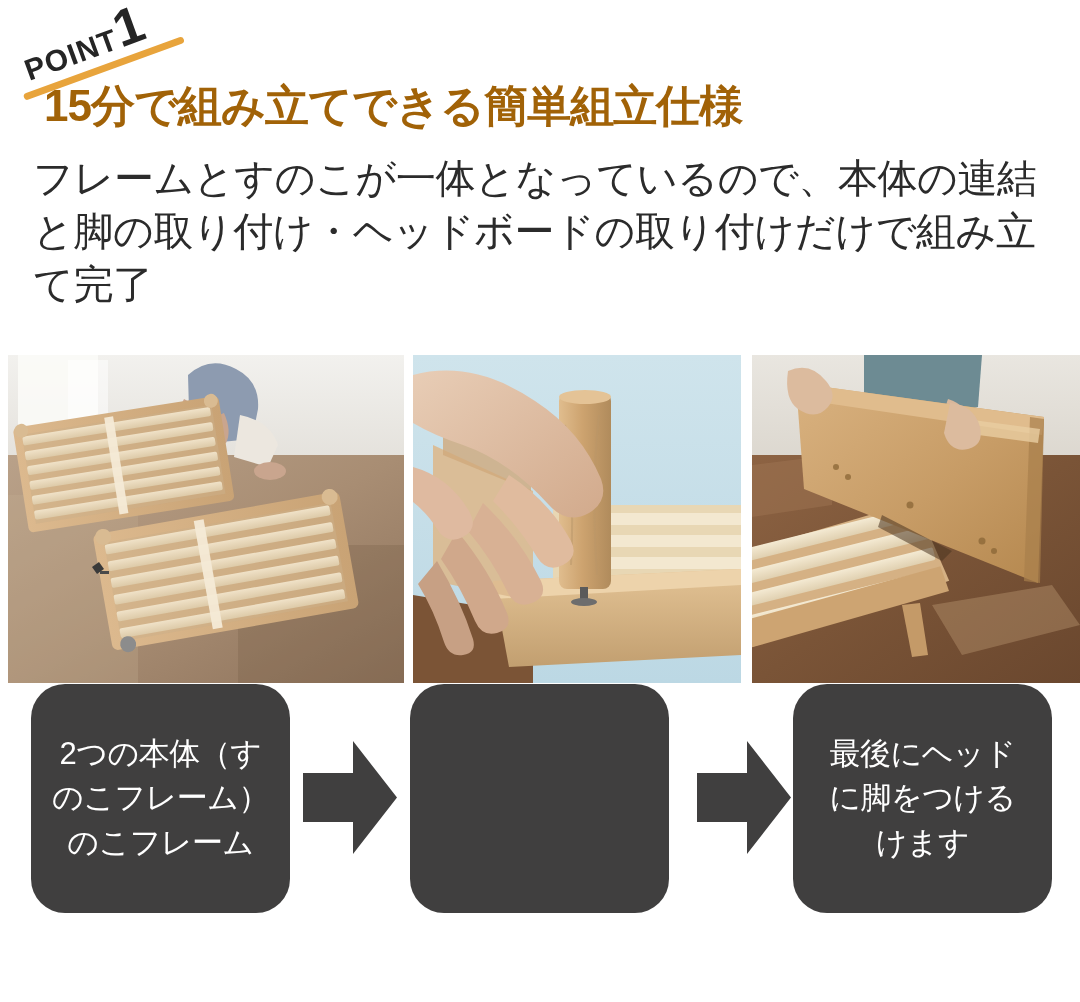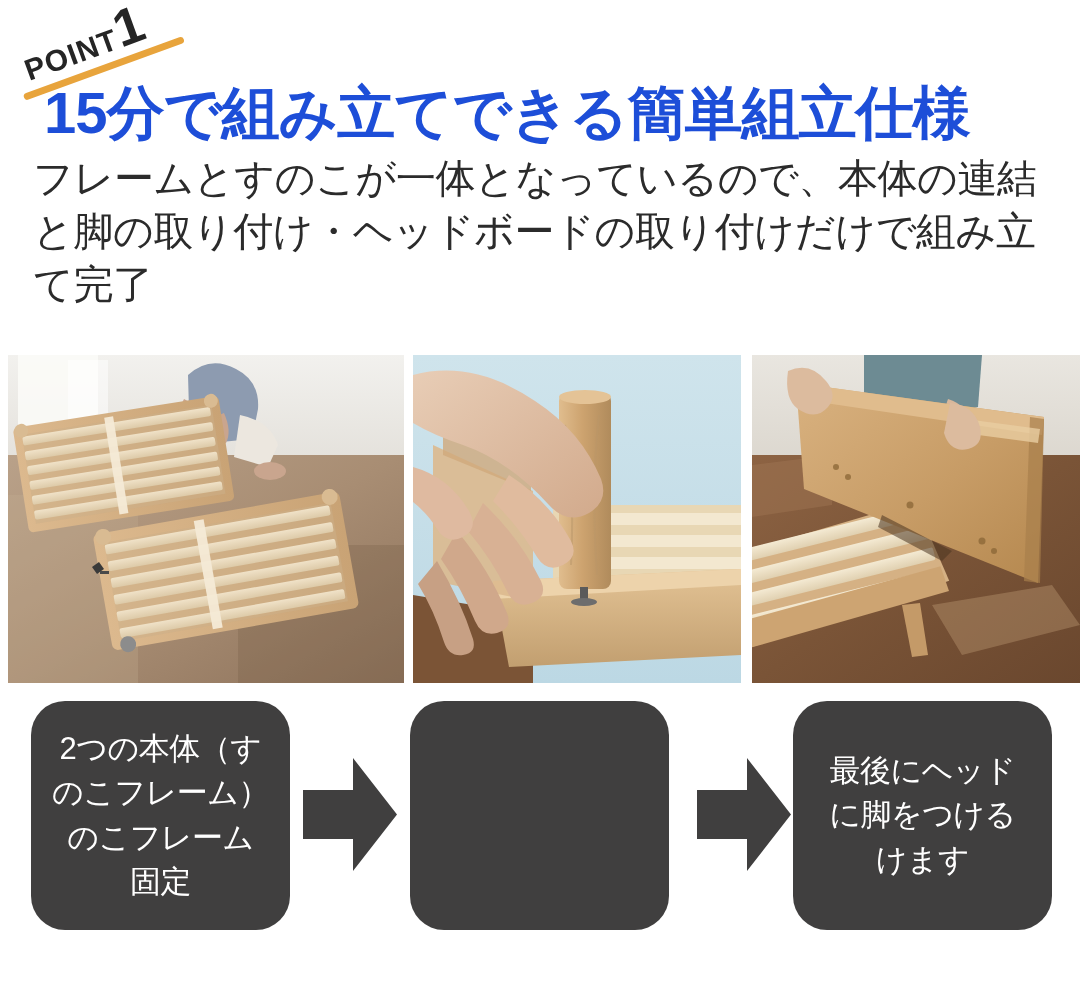--- a/index.html
+++ b/index.html
@@ -60,25 +60,25 @@
     border-radius: 4px;
     transform: rotate(-20deg);
     transform-origin: left center;
   }
 
   
   .headline {
     position: absolute;
     left: 44px;
     top: 84px;
-    font-size: 58px;
+    font-size: 44px;
     font-weight: 700;
     line-height: 1.0;
     letter-spacing: -1px;
-    color: #1d4ed8;
+    color: #a16207;
     white-space: nowrap;
   }
 
   
   .body-copy {
     position: absolute;
     left: 33px;
     top: 152px;
     width: 1035px;
     font-size: 40px;
@@ -102,21 +102,21 @@
     top: 0;
     height: 328px;
     overflow: hidden;
   }
   #photo-1 { left: 8px;   width: 396px; }
   #photo-2 { left: 413px; width: 328px; }
   #photo-3 { left: 752px; width: 328px; }
   .photo svg { display: block; width: 100%; height: 100%; }
 
   
-  .flow { position: absolute; left: 0; top: 701px; width: 1080px; height: 229px; }
+  .flow { position: absolute; left: 0; top: 684px; width: 1080px; height: 229px; }
   .step-box {
     position: absolute;
     top: 0;
     width: 259px;
     height: 229px;
     background: #403f3f;
     border-radius: 34px;
     display: flex;
     align-items: center;
     justify-content: center;
@@ -364,21 +364,20 @@
   </div>
 </div>
 
 <div class="flow">
 
   <div class="step-box" id="step-1">
     <div class="step-text">
       <span class="ln">2つの本体（す</span>
       <span class="ln">のこフレーム）</span>
       <span class="ln">のこフレーム</span>
-      <span class="ln">固定</span>
     </div>
   </div>
 
   <div class="arrow" id="arrow-1">
     <svg viewBox="0 0 94 113" preserveAspectRatio="none">
       <polygon points="0,32 50,32 50,0 94,56.5 50,113 50,81 0,81" fill="#403f3f"></polygon>
     </svg>
   </div>
 
   <div class="step-box" id="step-2">

